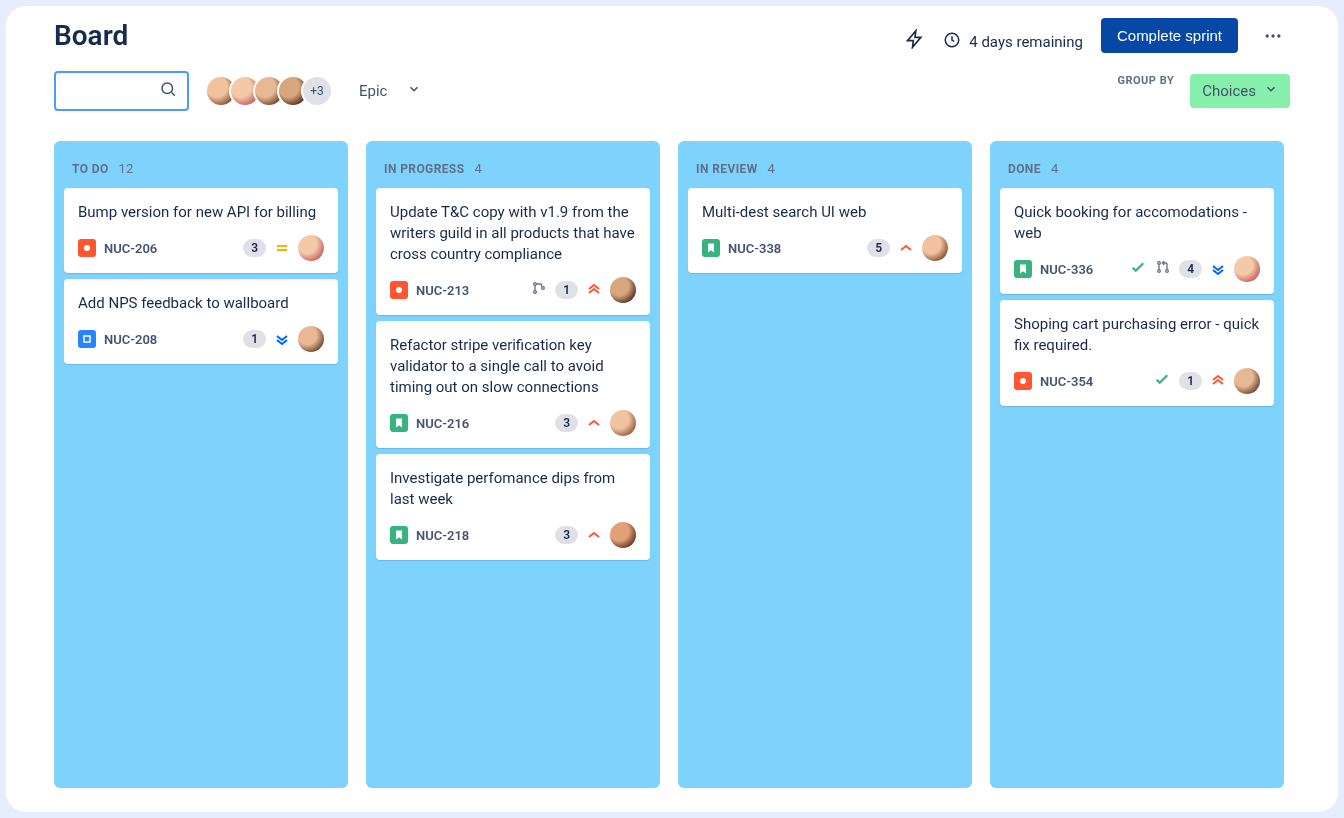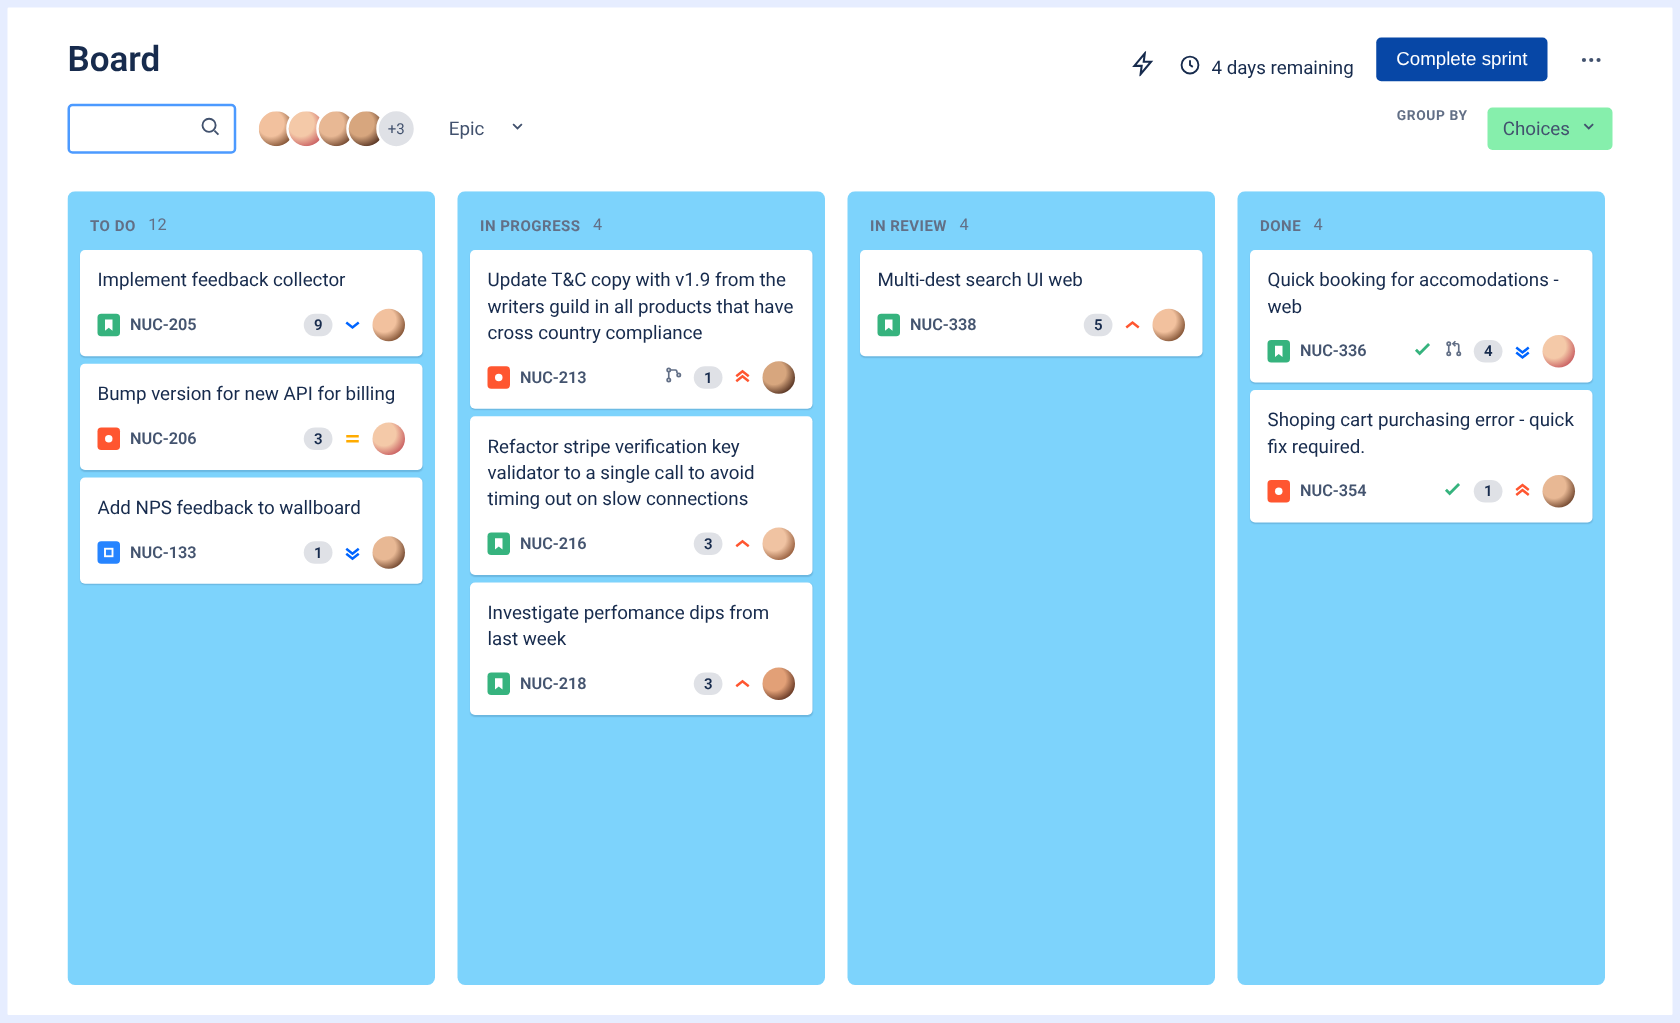--- a/index.html
+++ b/index.html
@@ -7,24 +7,24 @@
     font-family: -apple-system, BlinkMacSystemFont, "Segoe UI", Roboto, Helvetica, Arial, sans-serif;
     background: #e6edff;
     width: 1344px;
     height: 818px;
     overflow: hidden;
     color: #172b4d;
   }
   .page-wrap {
     background: #fff;
     margin: 6px;
-    border-radius: 1px;
+    border-radius: 20px;
     width: calc(100% - 12px);
     height: calc(100% - 12px);
-    padding: 24px 48px 24px 48px;
+    padding: 12px 48px 24px 48px;
     display: flex;
     flex-direction: column;
   }
   .header-row1 {
     display: flex;
     align-items: center;
     justify-content: space-between;
     margin-bottom: 18px;
   }
   .board-title {
@@ -313,42 +313,20 @@
     </div>
   </div>
 
   <div class="columns" id="columns">
       <div class="col">
         <div class="col-header">
           <span class="col-title">TO DO</span>
                    <span class="col-count">12</span>
         </div>
         <div class="card">
-          <div class="card-title">Implement feedback collector</div>
-          <div class="card-footer">
-            <div class="card-footer-left">
-              <span class="issue-type-icon issue-type-story">
-                <svg viewBox="0 0 16 16">
-                  <path fill="#fff" d="M4 2h8v12l-4-3-4 3z"></path>
-                </svg>
-              </span>
-                      <span class="issue-key">NUC-205</span>
-            </div>
-            <div class="card-footer-right">
-              <span class="badge">9</span>
-              <span class="priority-icon">
-                <svg width="16" height="16" viewBox="0 0 16 16" fill="none" stroke="#0065ff" stroke-width="2">
-                  <path d="M3 6l5 4 5-4"></path>
-                </svg>
-              </span>
-              <span class="card-avatar av-bg1"></span>
-            </div>
-          </div>
-        </div>
-        <div class="card">
           <div class="card-title">Bump version for new API for billing</div>
           <div class="card-footer">
             <div class="card-footer-left">
               <span class="issue-type-icon issue-type-bug">
                 <svg viewBox="0 0 16 16">
                   <circle cx="8" cy="8" r="4" fill="#fff"></circle>
                 </svg>
               </span>
                       <span class="issue-key">NUC-206</span>
             </div>
@@ -366,21 +344,21 @@
         </div>
         <div class="card">
           <div class="card-title">Add NPS feedback to wallboard</div>
           <div class="card-footer">
             <div class="card-footer-left">
               <span class="issue-type-icon issue-type-task">
                 <svg viewBox="0 0 16 16">
                   <rect x="4" y="4" width="8" height="8" fill="none" stroke="#fff" stroke-width="2"></rect>
                 </svg>
               </span>
-                      <span class="issue-key">NUC-133</span>
+                      <span class="issue-key">NUC-208</span>
             </div>
             <div class="card-footer-right">
               <span class="badge">1</span>
               <span class="priority-icon">
                 <svg width="16" height="16" viewBox="0 0 16 16" fill="none" stroke="#0065ff" stroke-width="2">
                   <path d="M3 5l5 4 5-4"></path>
                   <path d="M3 9l5 4 5-4"></path>
                 </svg>
               </span>
               <span class="card-avatar av-bg3"></span>

